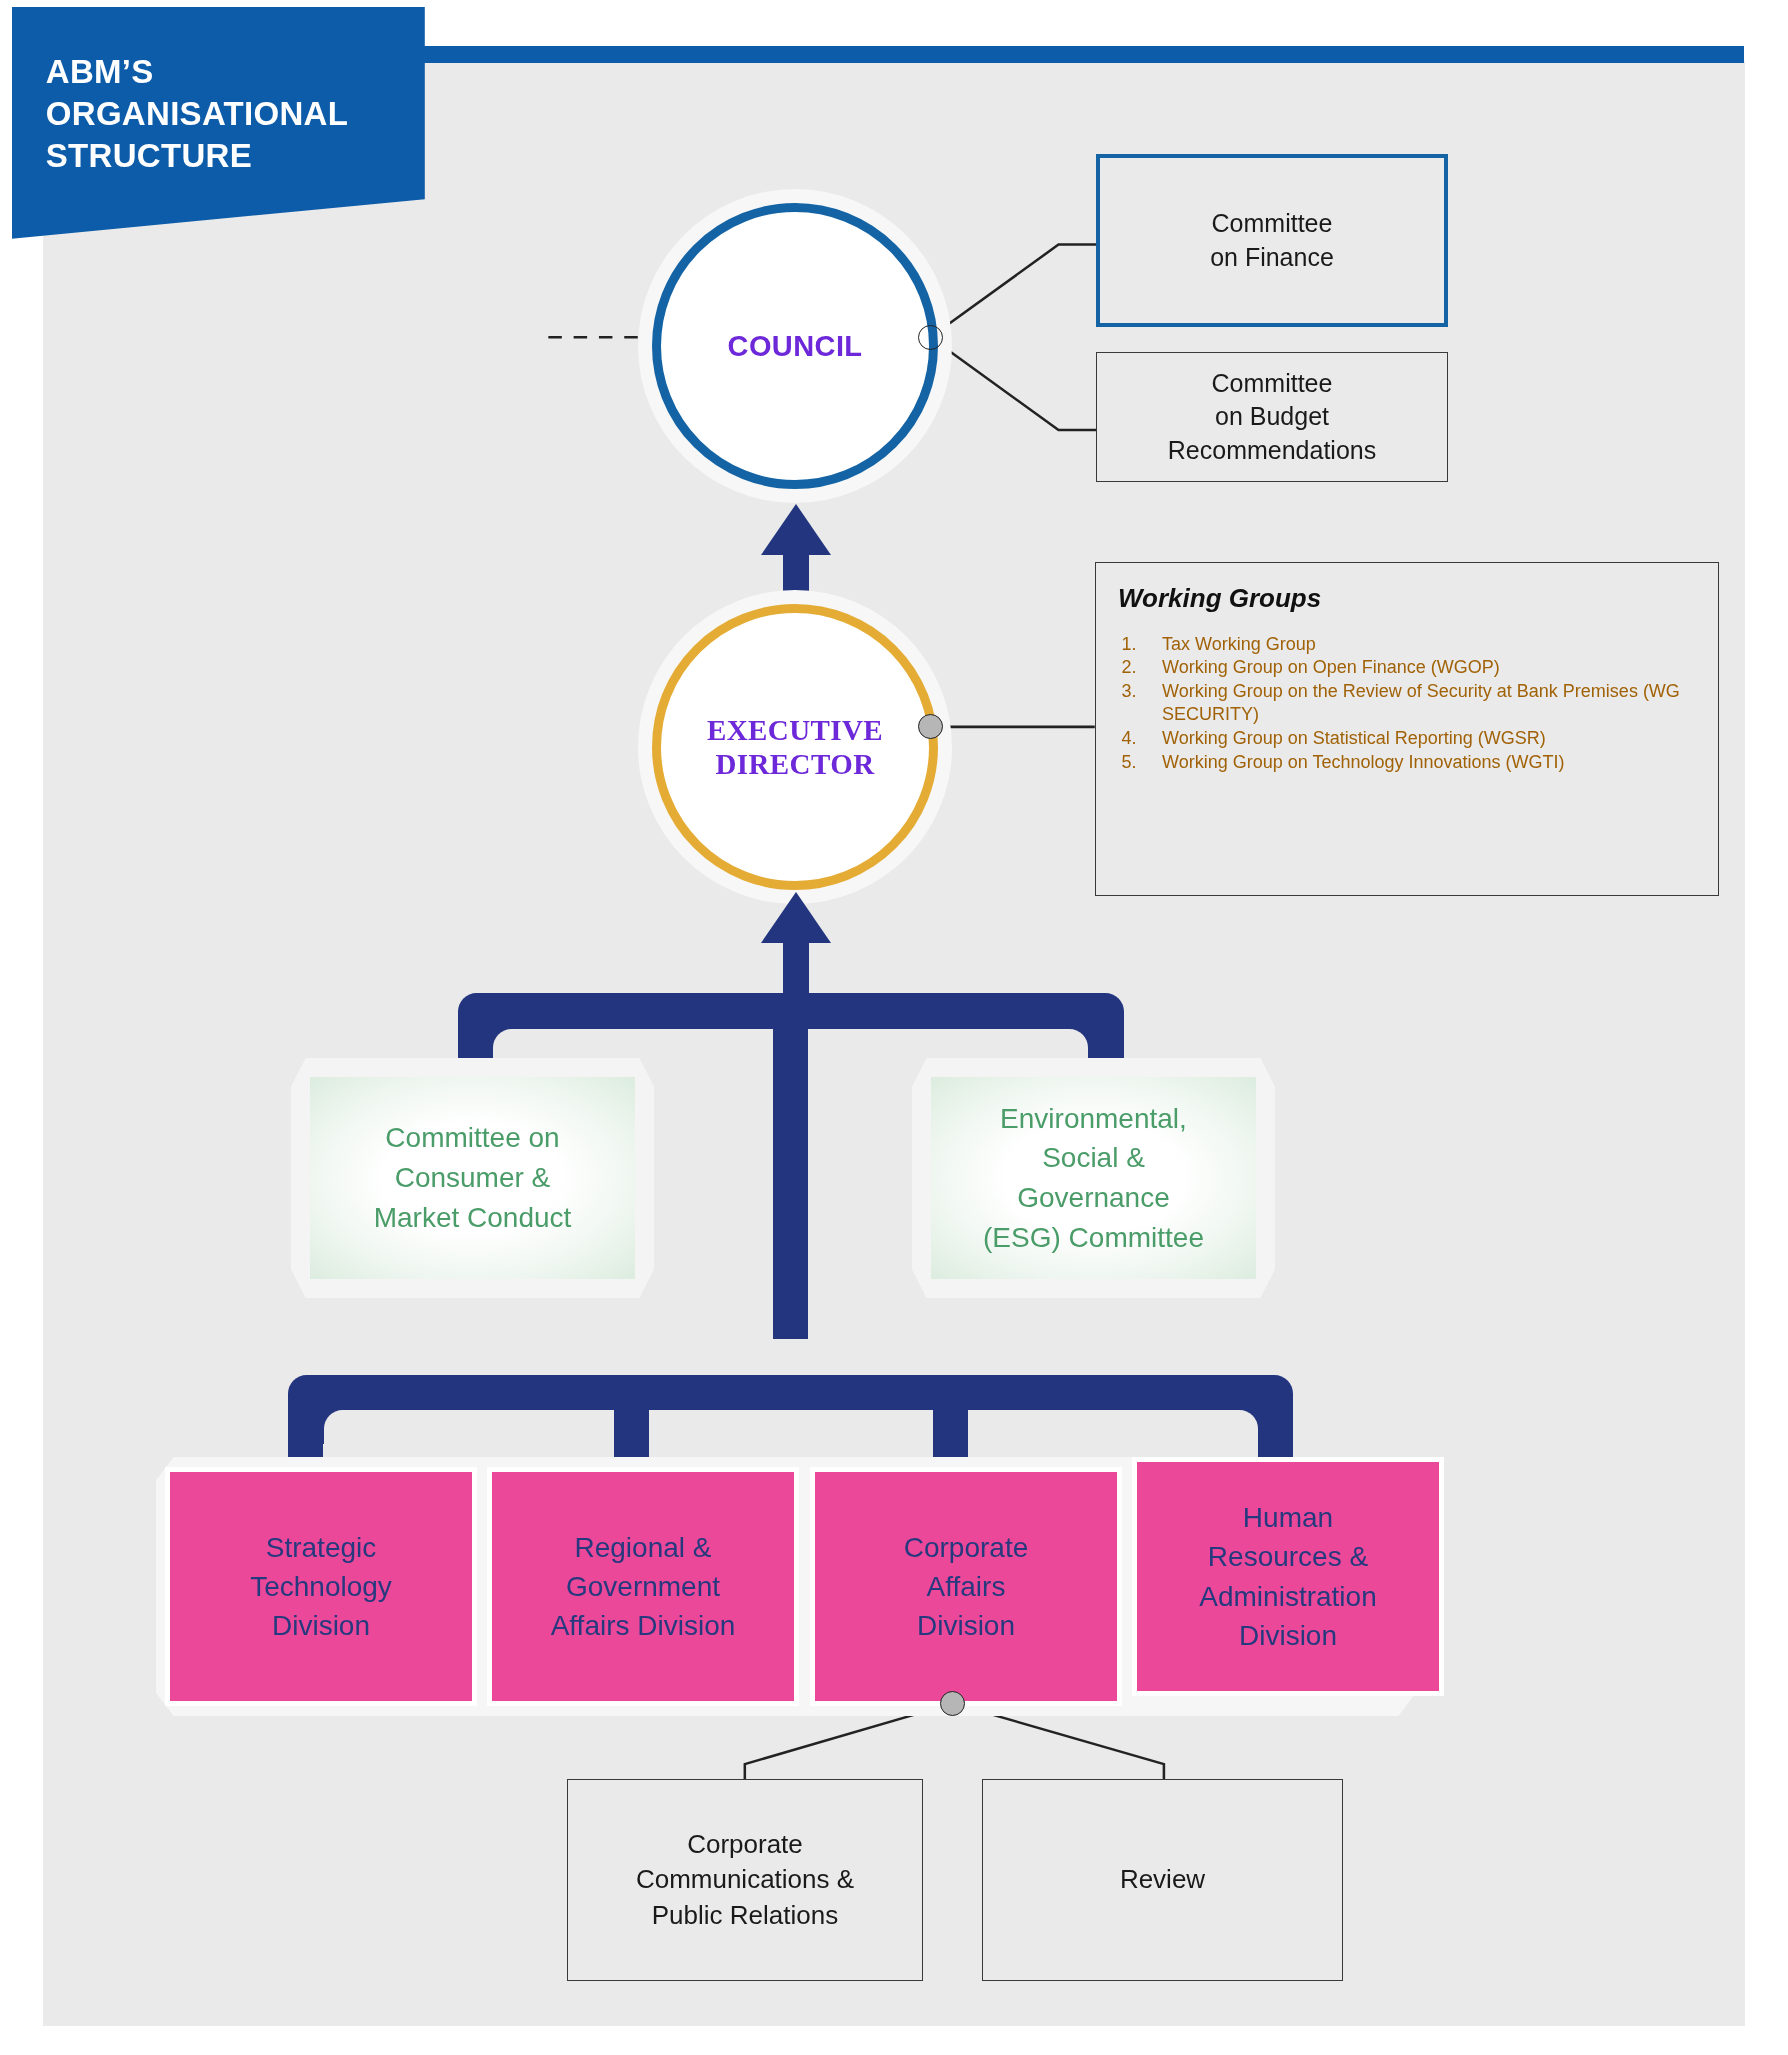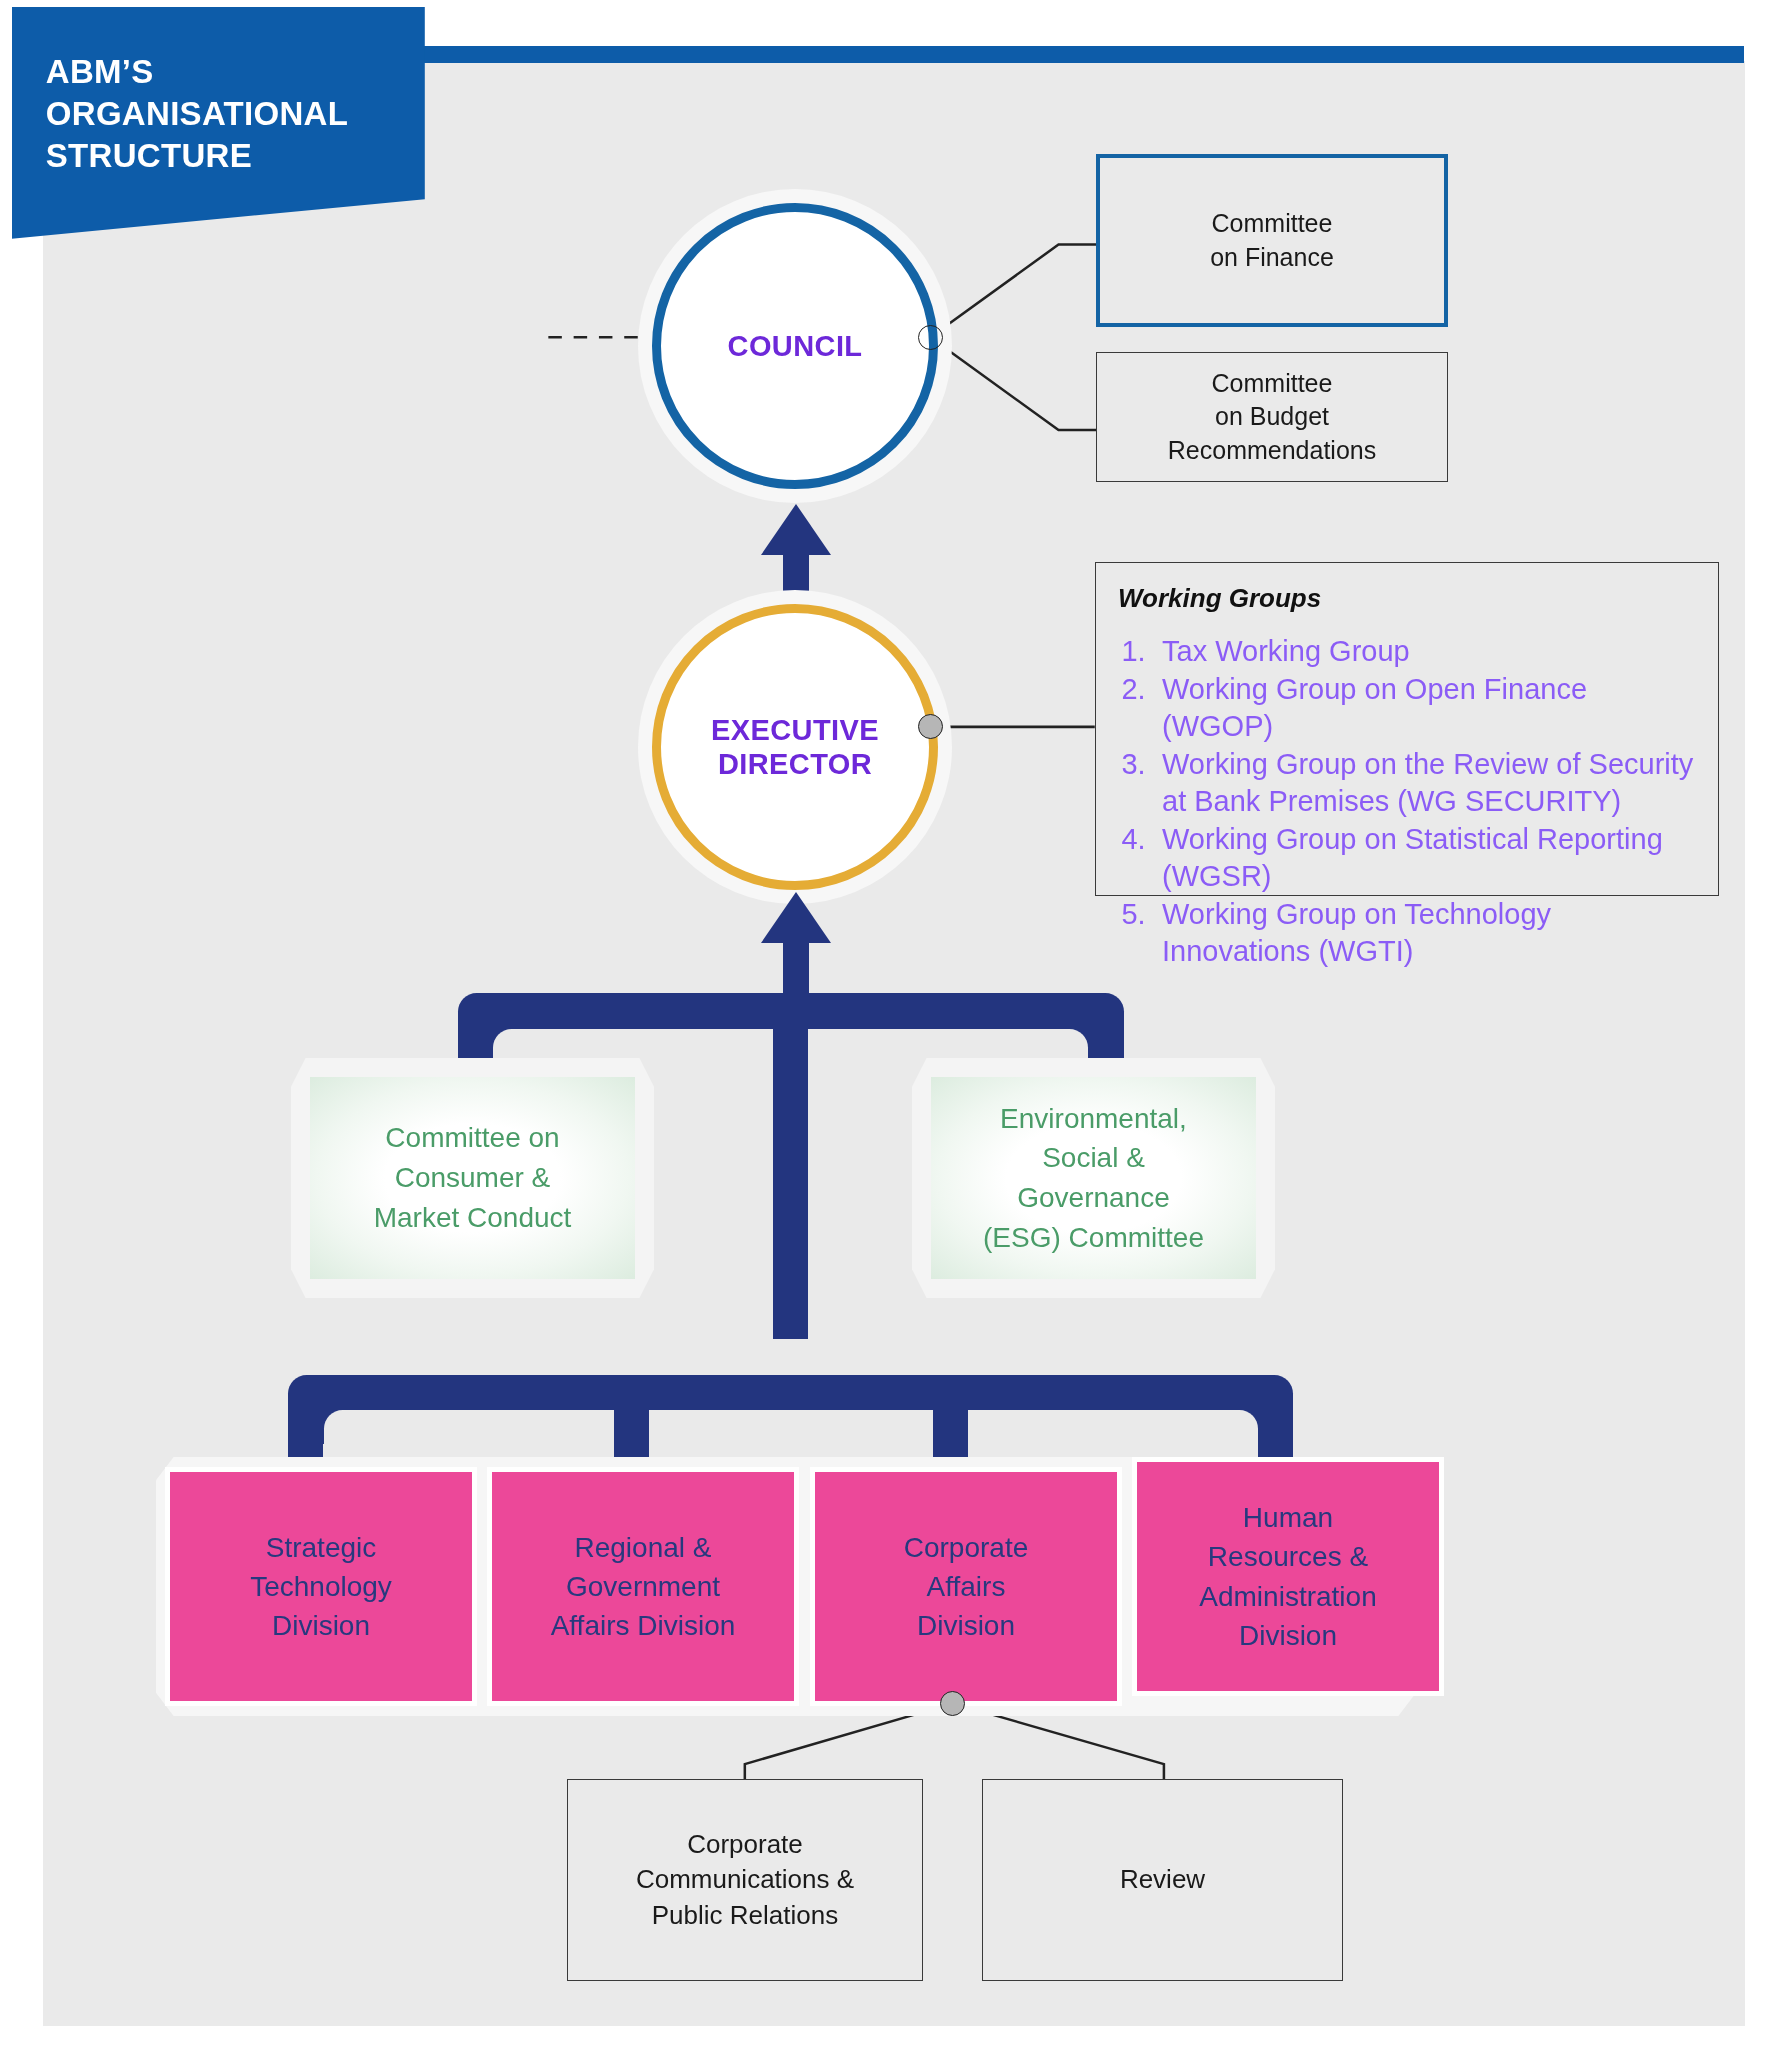--- a/index.html
+++ b/index.html
@@ -123,23 +123,23 @@
   .wg-list {
     margin: 0;
     padding: 0;
     list-style: none;
     counter-reset: wgc;
   }
   .wg-item {
     counter-increment: wgc;
     position: relative;
     padding-left: 44px;
-    font-size: 29px;
+    font-size: 18px;
     line-height: 1.28;
-    color: #8b5cf6;
+    color: #a16207;
     margin-bottom: 0.8px;
   }
   .wg-item::before {
     content: counter(wgc) ".";
     position: absolute;
     left: 3.4px;
     top: 0;
   }
 
   
@@ -174,20 +174,21 @@
     width: 268px;
     height: 268px;
     border: 9.3px solid #1464a5;
     font-size: 29px;
   }
   #exec-circle {
     left: 638px;
     top: 590px;
     width: 314px;
     height: 314px;
+    font-family: Liberation Serif, serif;
   }
   #exec-circle .ring {
     width: 268px;
     height: 268px;
     border: 9.3px solid #e5ac35;
     font-size: 29px;
   }
 
   
   .node-dot {

